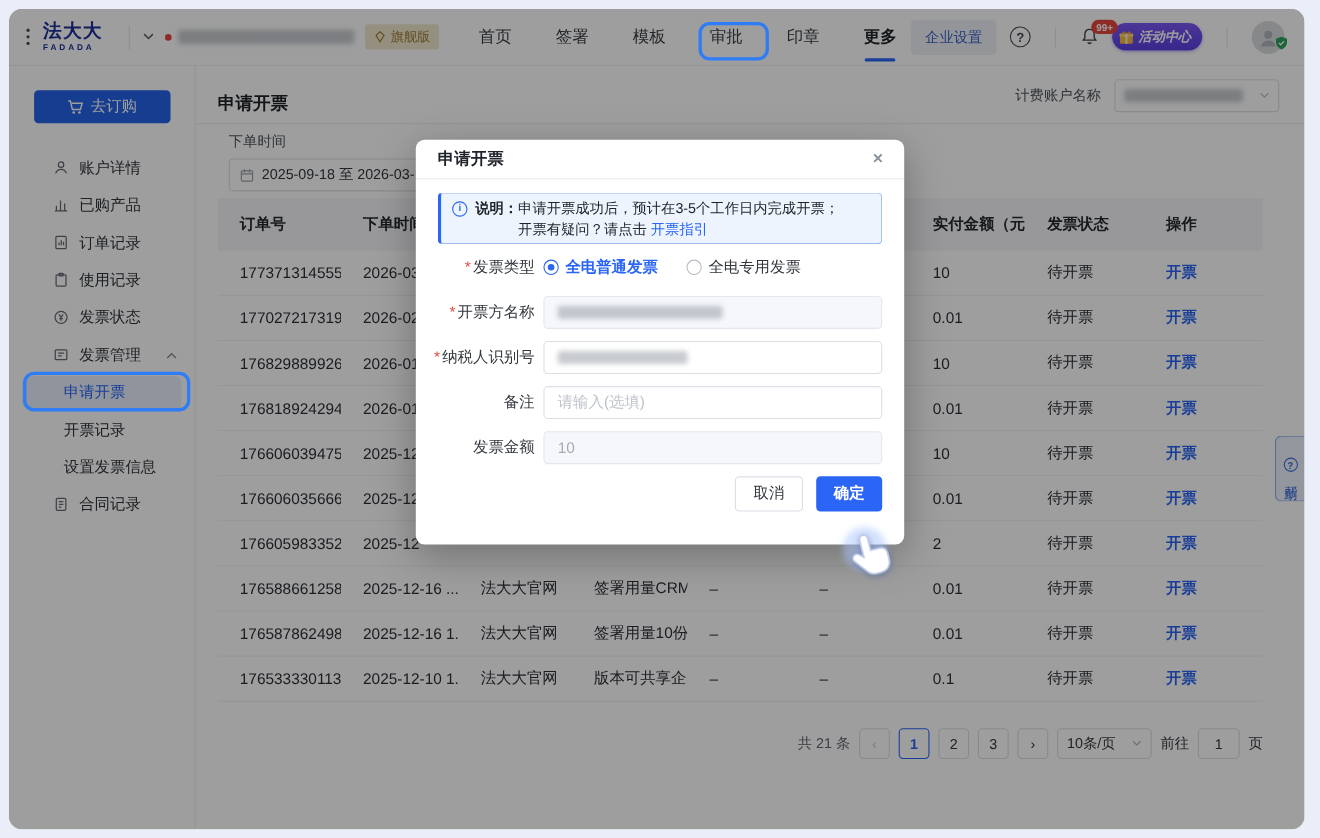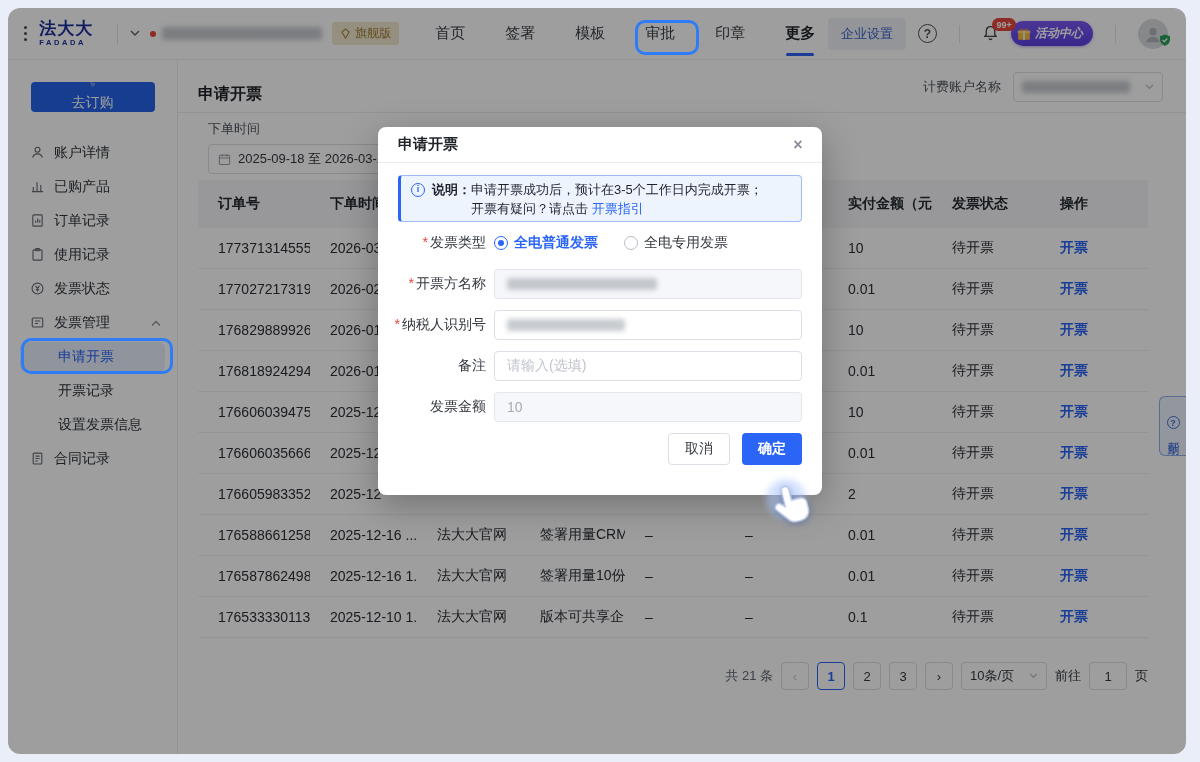--- a/index.html
+++ b/index.html
@@ -42,22 +42,22 @@
     border-radius:13px;padding:4px 10px 4px 6px;color:#fff;font-size:12px;font-weight:700;
     font-style:italic;cursor:pointer;white-space:nowrap;box-shadow:0 1px 3px rgba(90,63,226,.4);}
   .avatar{width:30px;height:30px;border-radius:50%;background:#d8dbdf;position:relative;cursor:pointer;
     display:flex;align-items:center;justify-content:center;overflow:visible;}
   .avatar .shield{position:absolute;right:-3px;bottom:-2px;}
 
   
   .sidebar{position:absolute;left:0;top:52px;width:170px;bottom:0;background:#fff;
     border-right:1px solid #eceef1;padding-top:22px;}
   .buy-btn{width:124px;height:30px;margin:0 auto 24px auto;background:#2563e8;border-radius:4px;
-    color:#fff;font-size:14px;display:flex;align-items:center;justify-content:center;gap:7px;cursor:pointer;flex-direction:column;}
-  .side-item{height:34px;display:flex;align-items:center;padding-left:22px;font-size:14px;
+    color:#fff;font-size:14px;display:flex;align-items:center;justify-content:center;gap:7px;cursor:pointer;}
+  .side-item{height:34px;display:flex;align-items:center;padding-left:40px;font-size:14px;
     color:#2f343b;cursor:pointer;position:relative;}
   .side-ico{width:16px;height:16px;display:inline-flex;margin-right:8px;flex:none;}
   .side-sub{height:34px;display:flex;align-items:center;padding-left:50px;font-size:14px;
     color:#2f343b;cursor:pointer;position:relative;}
   .side-sub.selected{color:#2a65f5;}
   .side-sub.selected::before{content:'';position:absolute;left:12px;right:12px;top:2px;bottom:2px;
     background:#e9f1fe;border-radius:6px;}
   .side-sub span{position:relative;}
   .chev-up-wrap{margin-left:auto;margin-right:16px;display:inline-flex;}
 

